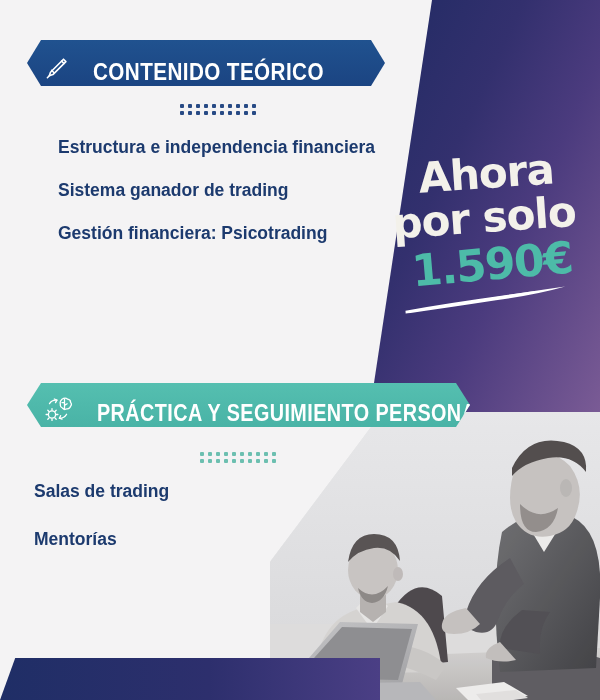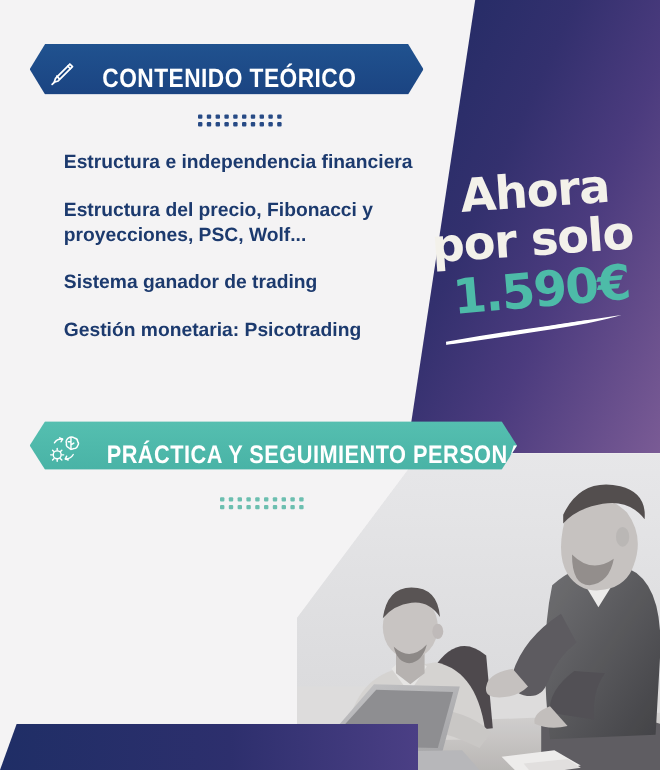--- a/index.html
+++ b/index.html
@@ -254,23 +254,22 @@
       <span></span>
     <span></span>
       <span></span>
       <span></span>
       <span></span>
       <span></span>
   </div>
 
   <div class="list list-theory">
     <div class="list-item">Estructura e independencia financiera</div>
-    <div class="list-item">Estructura del precio, Fibonacci y proyecciones, PSC, Wolf...</div>
     <div class="list-item">Sistema ganador de trading</div>
-    <div class="list-item">Gestión monetaria: Psicotrading</div>
+    <div class="list-item">Gestión financiera: Psicotrading</div>
   </div>
 
   <div class="price-block">
     <div class="price-line">Ahora</div>
     <div class="price-line l2">por solo</div>
     <div class="price-amount">1.590€</div>
     <div class="price-underline">
       <svg width="170" height="18" viewBox="0 0 170 18">
         <path d="M4 15 q50 -5 95 -8 q40 -3 66 -5 q-28 6 -70 9 q-48 4 -91 7 z" fill="#ffffff"></path>
         <path d="M14 16 q60 -6 120 -11" stroke="#ffffff" stroke-width="1.2" fill="none" opacity=".8"></path>
@@ -311,15 +310,17 @@
       <span></span>
       <span></span>
     <span></span>
       <span></span>
       <span></span>
       <span></span>
       <span></span>
   </div>
 
   <div class="list list-practice">
+    <div class="list-item">Salas de trading</div>
+    <div class="list-item">Mentorías</div>
   </div>
 
 </div>
 
 </body></html>

